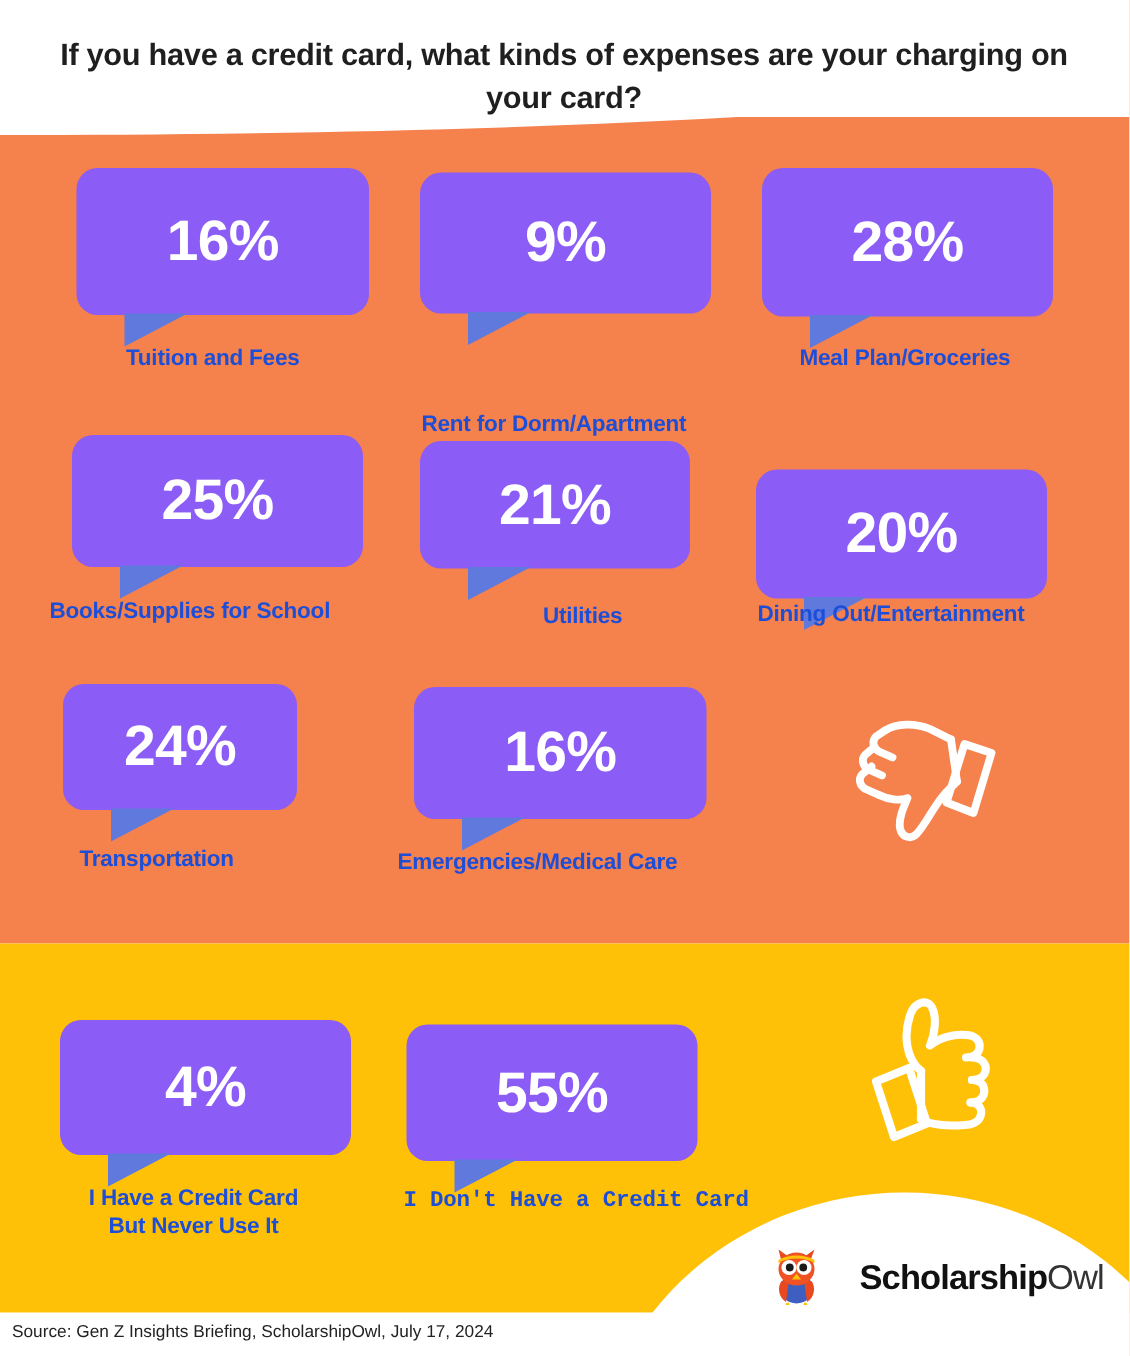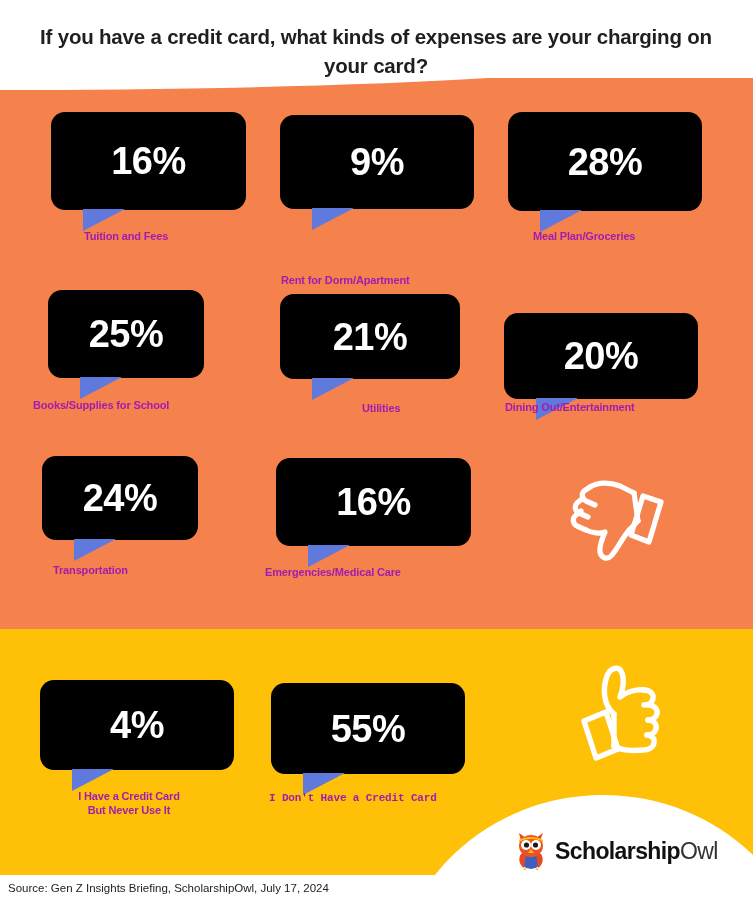--- a/index.html
+++ b/index.html
@@ -80,21 +80,21 @@
     z-index: 2;
   }
 
   
   .bubble-group {
     position: absolute;
     z-index: 4;
   }
   .bubble {
     position: relative;
-    background: #000000;
+    background: #8b5cf6;
     border-radius: 14px;
     display: flex;
     align-items: center;
     justify-content: center;
     box-sizing: border-box;
   }
   .bubble .tail {
     position: absolute;
     left: 32px;
     bottom: -21px;
@@ -106,42 +106,42 @@
   }
   .pct {
     color: #ffffff;
     font-weight: 700;
     font-size: 38px;
     letter-spacing: -0.5px;
     line-height: 1;
   }
   .bubble-label {
     position: absolute;
-    font-size: 11px;
+    font-size: 15px;
     font-weight: 700;
-    color: #a21caf;
+    color: #1d4ed8;
     letter-spacing: -0.15px;
     line-height: 1.25;
     white-space: pre-line;
     z-index: 4;
   }
 
   
   .hand-icon {
     position: absolute;
     z-index: 4;
   }
 
   
   .logo {
     position: absolute;
     z-index: 6;
     display: flex;
     align-items: center;
-    gap: 7px;
+    gap: 25px;
   }
   .logo-wordmark {
     font-size: 23px;
     letter-spacing: -0.6px;
     white-space: nowrap;
   }
   .logo-wordmark .bold { font-weight: 700; color: #111111; }
   .logo-wordmark .light { font-weight: 400; color: #333333; }
 
   
@@ -189,21 +189,21 @@
 
   <div class="bubble-group" style="left:508px; top:112px;">
     <div class="bubble" style="width:194px; height:99px;">
       <span class="pct">28%</span>
       <span class="tail"></span>
     </div>
   </div>
   <div class="bubble-label" style="left:533px; top:230px;">Meal Plan/Groceries</div>
 
   <div class="bubble-group" style="left:48px; top:290px;">
-    <div class="bubble" style="width:156px; height:88px;">
+    <div class="bubble" style="width:194px; height:88px;">
       <span class="pct">25%</span>
       <span class="tail"></span>
     </div>
   </div>
   <div class="bubble-label" style="left:33px; top:399px;">Books/Supplies for School</div>
 
   <div class="bubble-group" style="left:280px; top:294px;">
     <div class="bubble" style="width:180px; height:85px;">
       <span class="pct">21%</span>
       <span class="tail"></span>

